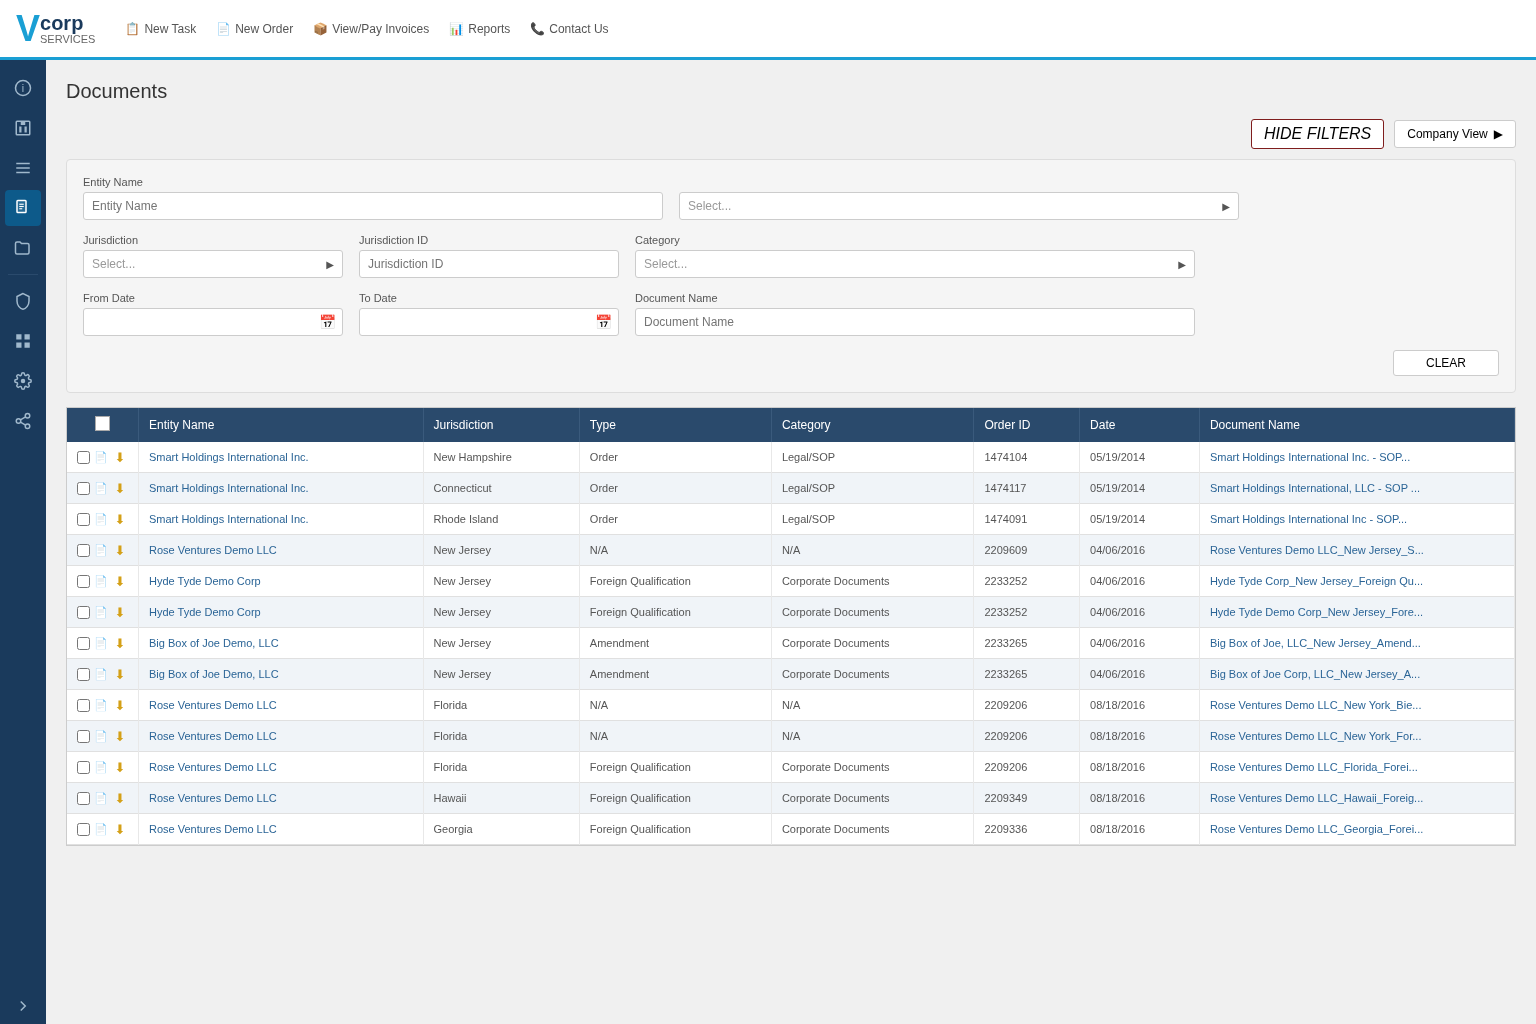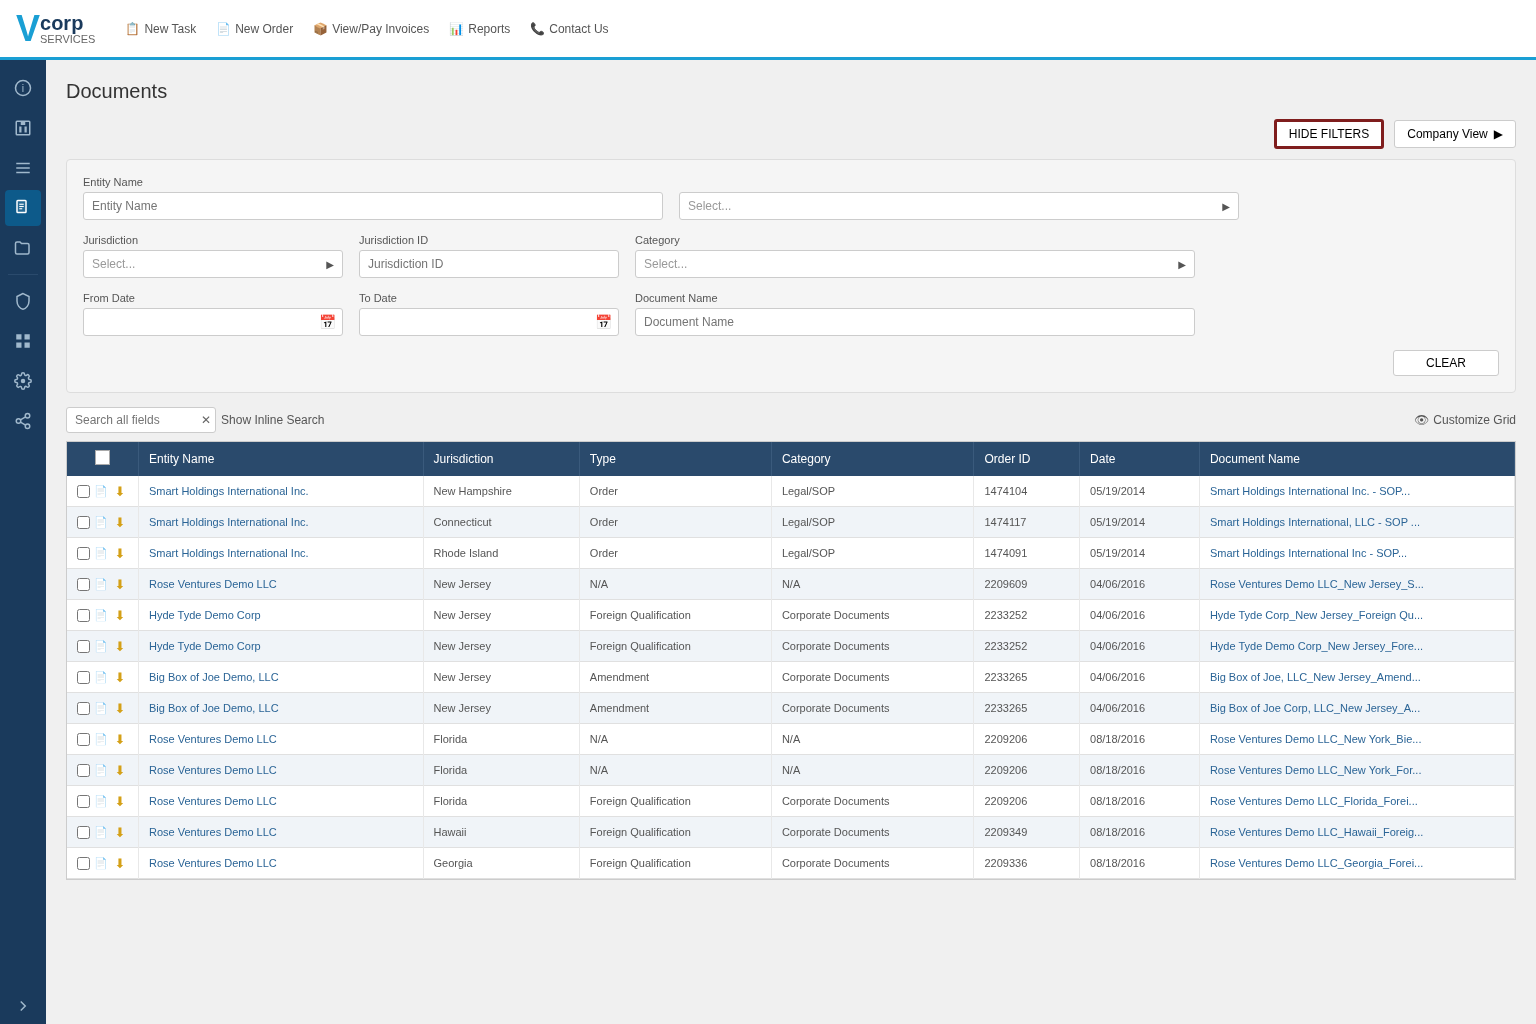--- a/index.html
+++ b/index.html
@@ -126,26 +126,27 @@
 
     
     .filters-header {
       display: flex;
       justify-content: flex-end;
       align-items: center;
       margin-bottom: 10px;
       gap: 10px;
     }
     .hide-filters-btn {
-      border: 3px solid #7f1d1d;
+      border: 1px solid #7f1d1d;
       background: #fff;
       padding: 5px 12px;
       border-radius: 3px;
       cursor: pointer;
-      font-size: 12px;
+      font-size: 16px;
+      font-style: italic;
     }
     .company-view-btn {
       border: 1px solid #ccc;
       background: #fff;
       padding: 6px 12px;
       border-radius: 3px;
       cursor: pointer;
       font-size: 12px;
       display: flex;
       align-items: center;
@@ -568,31 +569,20 @@
           <label>Document Name</label>
           <input class="filter-input doc-name-input" type="text" placeholder="Document Name" style="">
         </div>
       </div>
 
       <div class="filter-actions">
         <button class="clear-btn">CLEAR</button>
       </div>
     </div>
 
-    <div class="grid-toolbar">
-      <div class="grid-search-wrap">
-        <input class="grid-search-input" type="text" placeholder="Search all fields" style="">
-        <button class="clear-search-btn">✕</button>
-        <span class="show-inline-search">Show Inline Search</span>
-      </div>
-      <div class="customize-grid">
-        <span>👁</span>
-        <span>Customize Grid</span>
-      </div>
-    </div>
 
     <div class="table-wrap">
       <table class="data-table">
         <thead>
           <tr>
             <th>
               <span class="header-checkbox"></span>
             </th>
             <th>Entity Name</th>
             <th>Jurisdiction</th>

